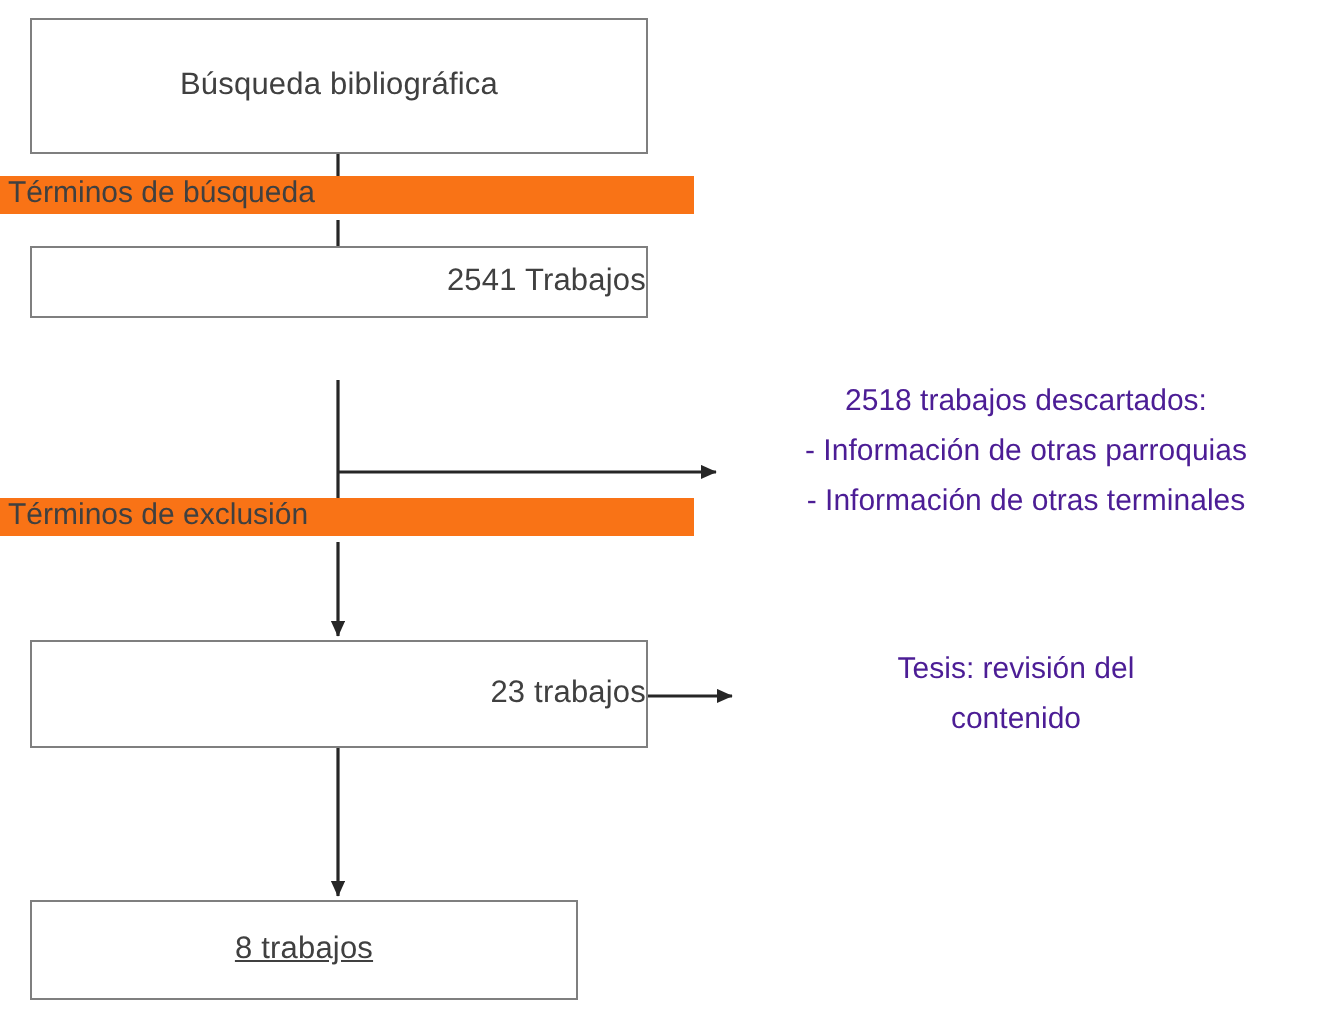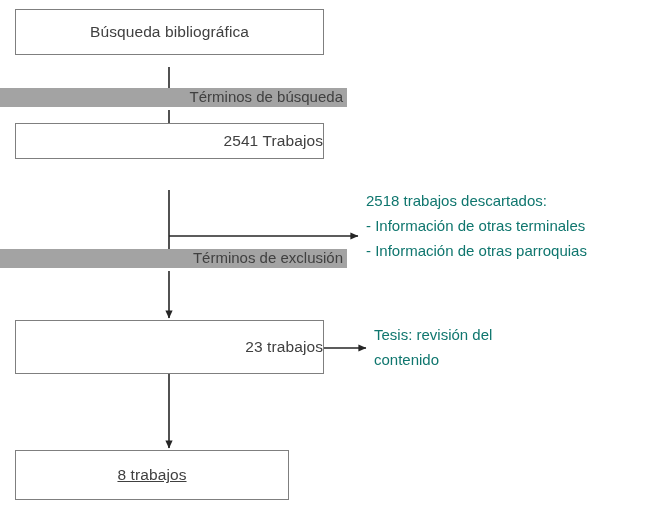--- a/index.html
+++ b/index.html
@@ -37,46 +37,46 @@
     text-align: center;
   }
   .node-label {
     font-size: 15.5px;
     line-height: 1.25;
     color: #404040;
     letter-spacing: 0.1px;
     white-space: nowrap;
   }
 
-  #box-search      { left: 15px;  top: 9px;   width: 309px; height: 46px; }
+  #box-search      { left: 15px;  top: 9px;   width: 309px; height: 68px; }
   #box-2541        { left: 15px;  top: 123px; width: 309px; height: 36px; justify-content: flex-end; }
   #box-23          { left: 15px;  top: 320px; width: 309px; height: 54px; justify-content: flex-end; }
   #box-8           { left: 15px;  top: 450px; width: 274px; height: 50px; text-decoration: underline; }
 
   
   .edge-label {
     position: absolute;
     font-size: 15px;
     line-height: 1.25;
     color: #404040;
-    background: #a3a3a3;
-    text-align: right;
+    background: #f97316;
+    text-align: left;
     white-space: nowrap;
     padding: 0 4px;
   }
   #label-terminos-busqueda  { left: 0px; top: 88px;  width: 339px; }
   #label-terminos-exclusion { left: 0px; top: 249px; width: 339px; }
 
   
   .side-note {
     position: absolute;
     font-size: 15px;
     line-height: 25px;
-    color: #0f766e;
-    text-align: left;
+    color: #4c1d95;
+    text-align: center;
     white-space: nowrap;
   }
   #note-discarded { left: 366px; top: 188px; width: 294px; }
   #note-tesis     { left: 374px; top: 322px; width: 268px; }
 
   .note-line { display: block; }
 </style>
 </head>
 <body>
 
@@ -117,20 +117,20 @@
 <div class="node-box" id="box-8">
   <span class="node-label">8 trabajos</span>
 </div>
 
 <div class="edge-label" id="label-terminos-busqueda">Términos de búsqueda</div>
 
 <div class="edge-label" id="label-terminos-exclusion">Términos de exclusión</div>
 
 <div class="side-note" id="note-discarded">
   <span class="note-line">2518 trabajos descartados:</span>
+  <span class="note-line">- Información de otras parroquias</span>
   <span class="note-line">- Información de otras terminales</span>
-  <span class="note-line">- Información de otras parroquias</span>
 </div>
 
 <div class="side-note" id="note-tesis">
   <span class="note-line">Tesis: revisión del</span>
   <span class="note-line">contenido</span>
 </div>
 
 </body></html>

